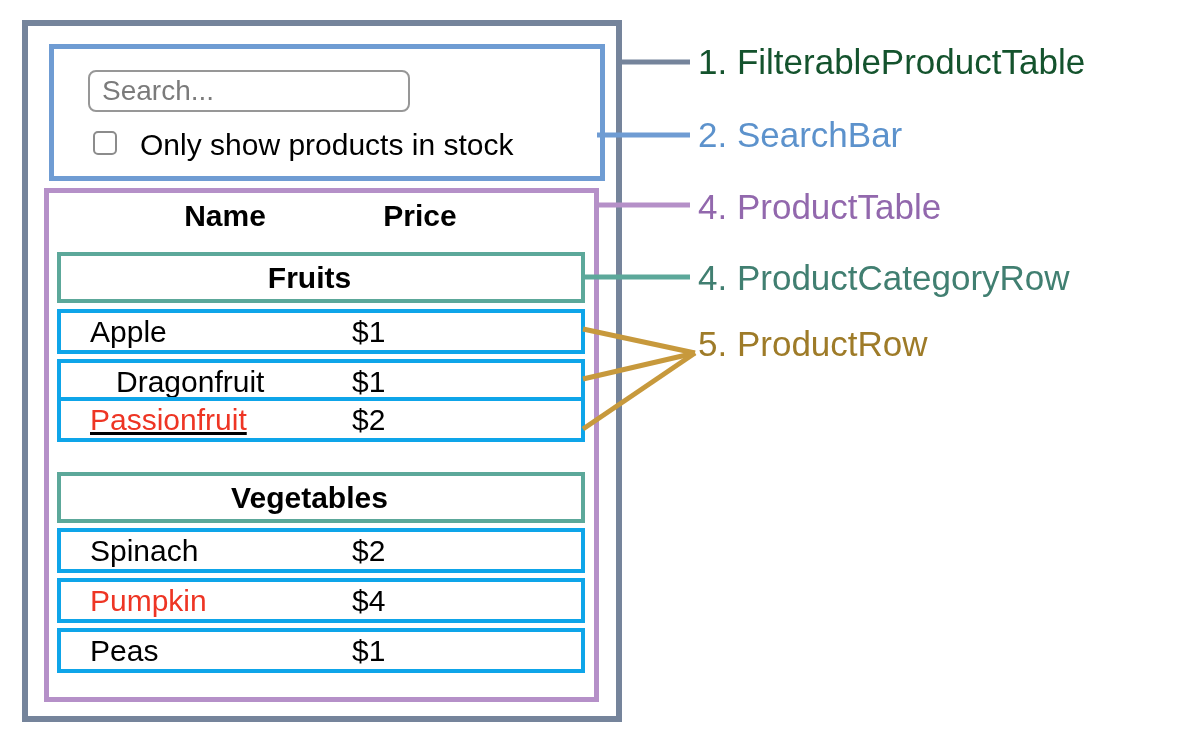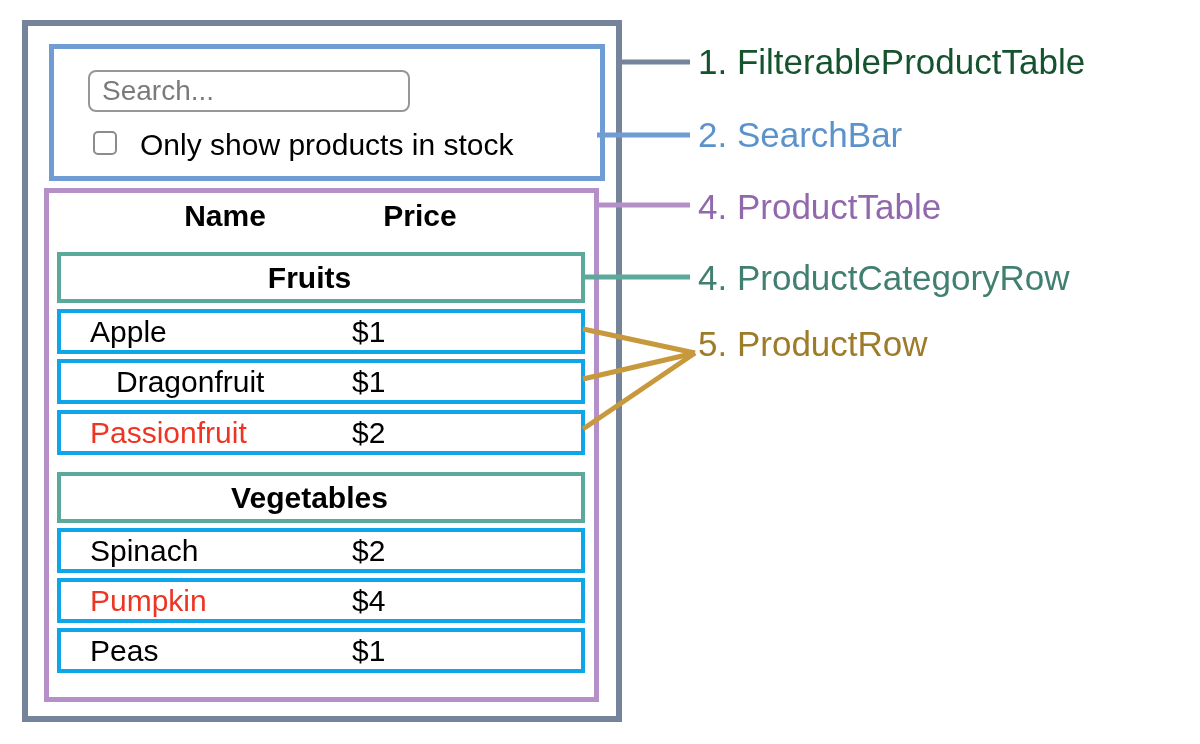--- a/index.html
+++ b/index.html
@@ -75,21 +75,21 @@
   </div>
 
   <div class="row product-row" style="top:309px;">
     <span class="pname">Apple</span>
     <span class="pprice">$1</span>
   </div>
   <div class="row product-row" style="top:359px;padding-left:26px;">
     <span class="pname">Dragonfruit</span>
     <span class="pprice">$1</span>
   </div>
-  <div class="row product-row oos" style="top:410px;">
+  <div class="row product-row oos" style="top:397px;text-decoration:underline;">
     <span class="pname">Passionfruit</span>
     <span class="pprice">$2</span>
   </div>
 
   <div class="row category-row" style="top:472px;">
     <span>Vegetables</span>
   </div>
 
   <div class="row product-row" style="top:528px;">
     <span class="pname">Spinach</span>

